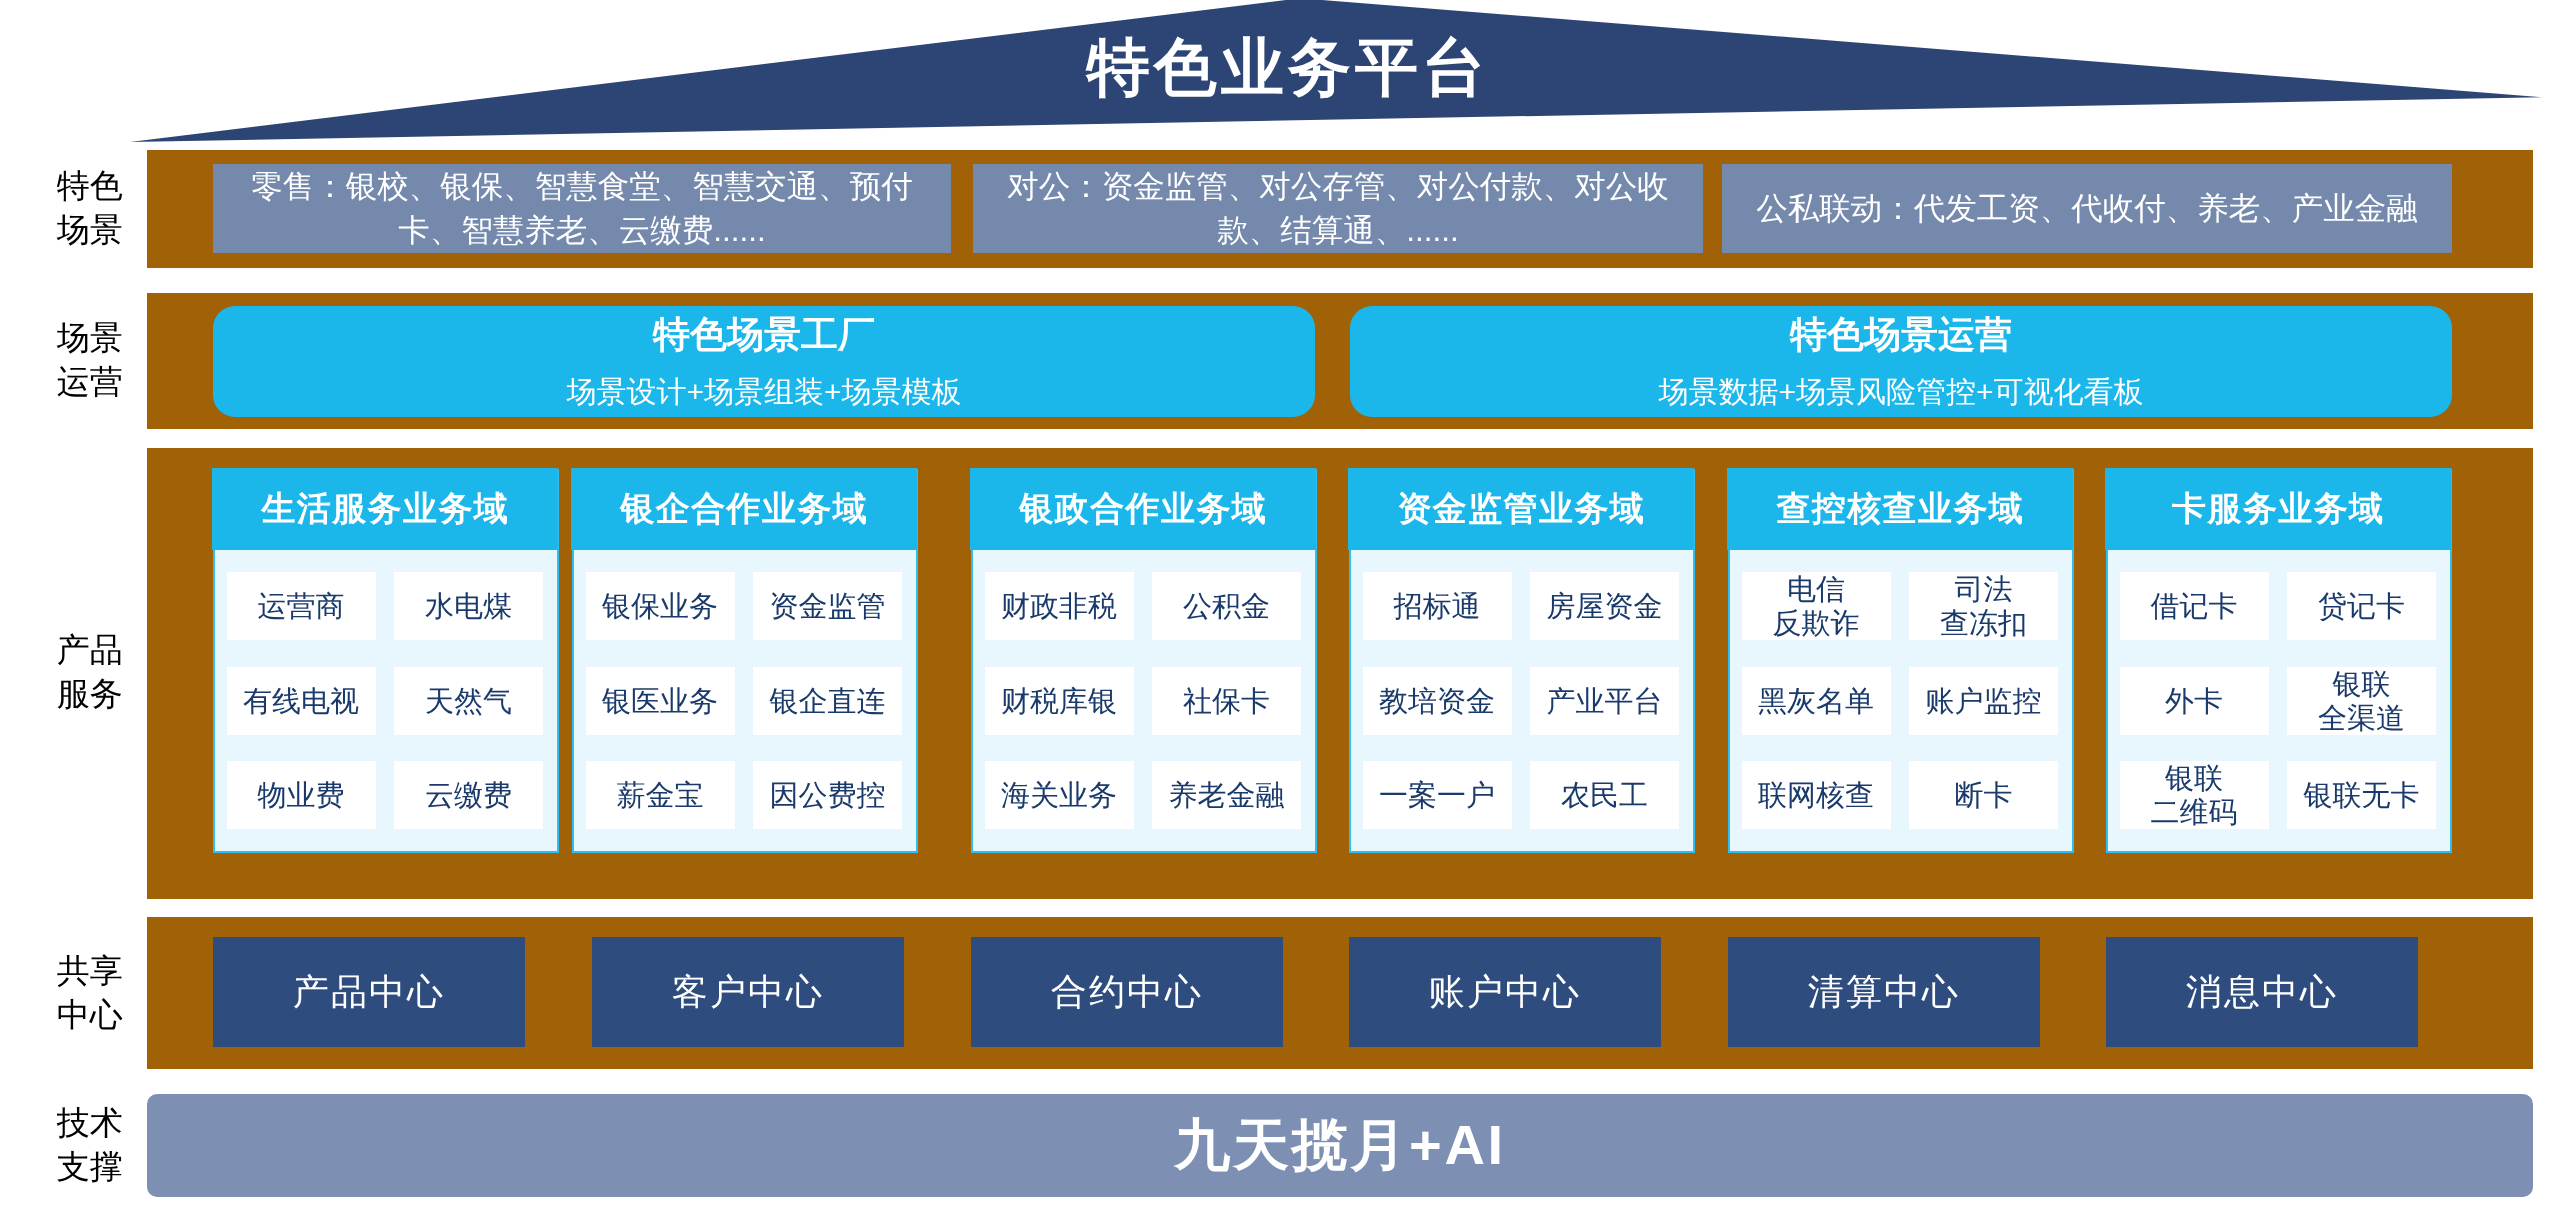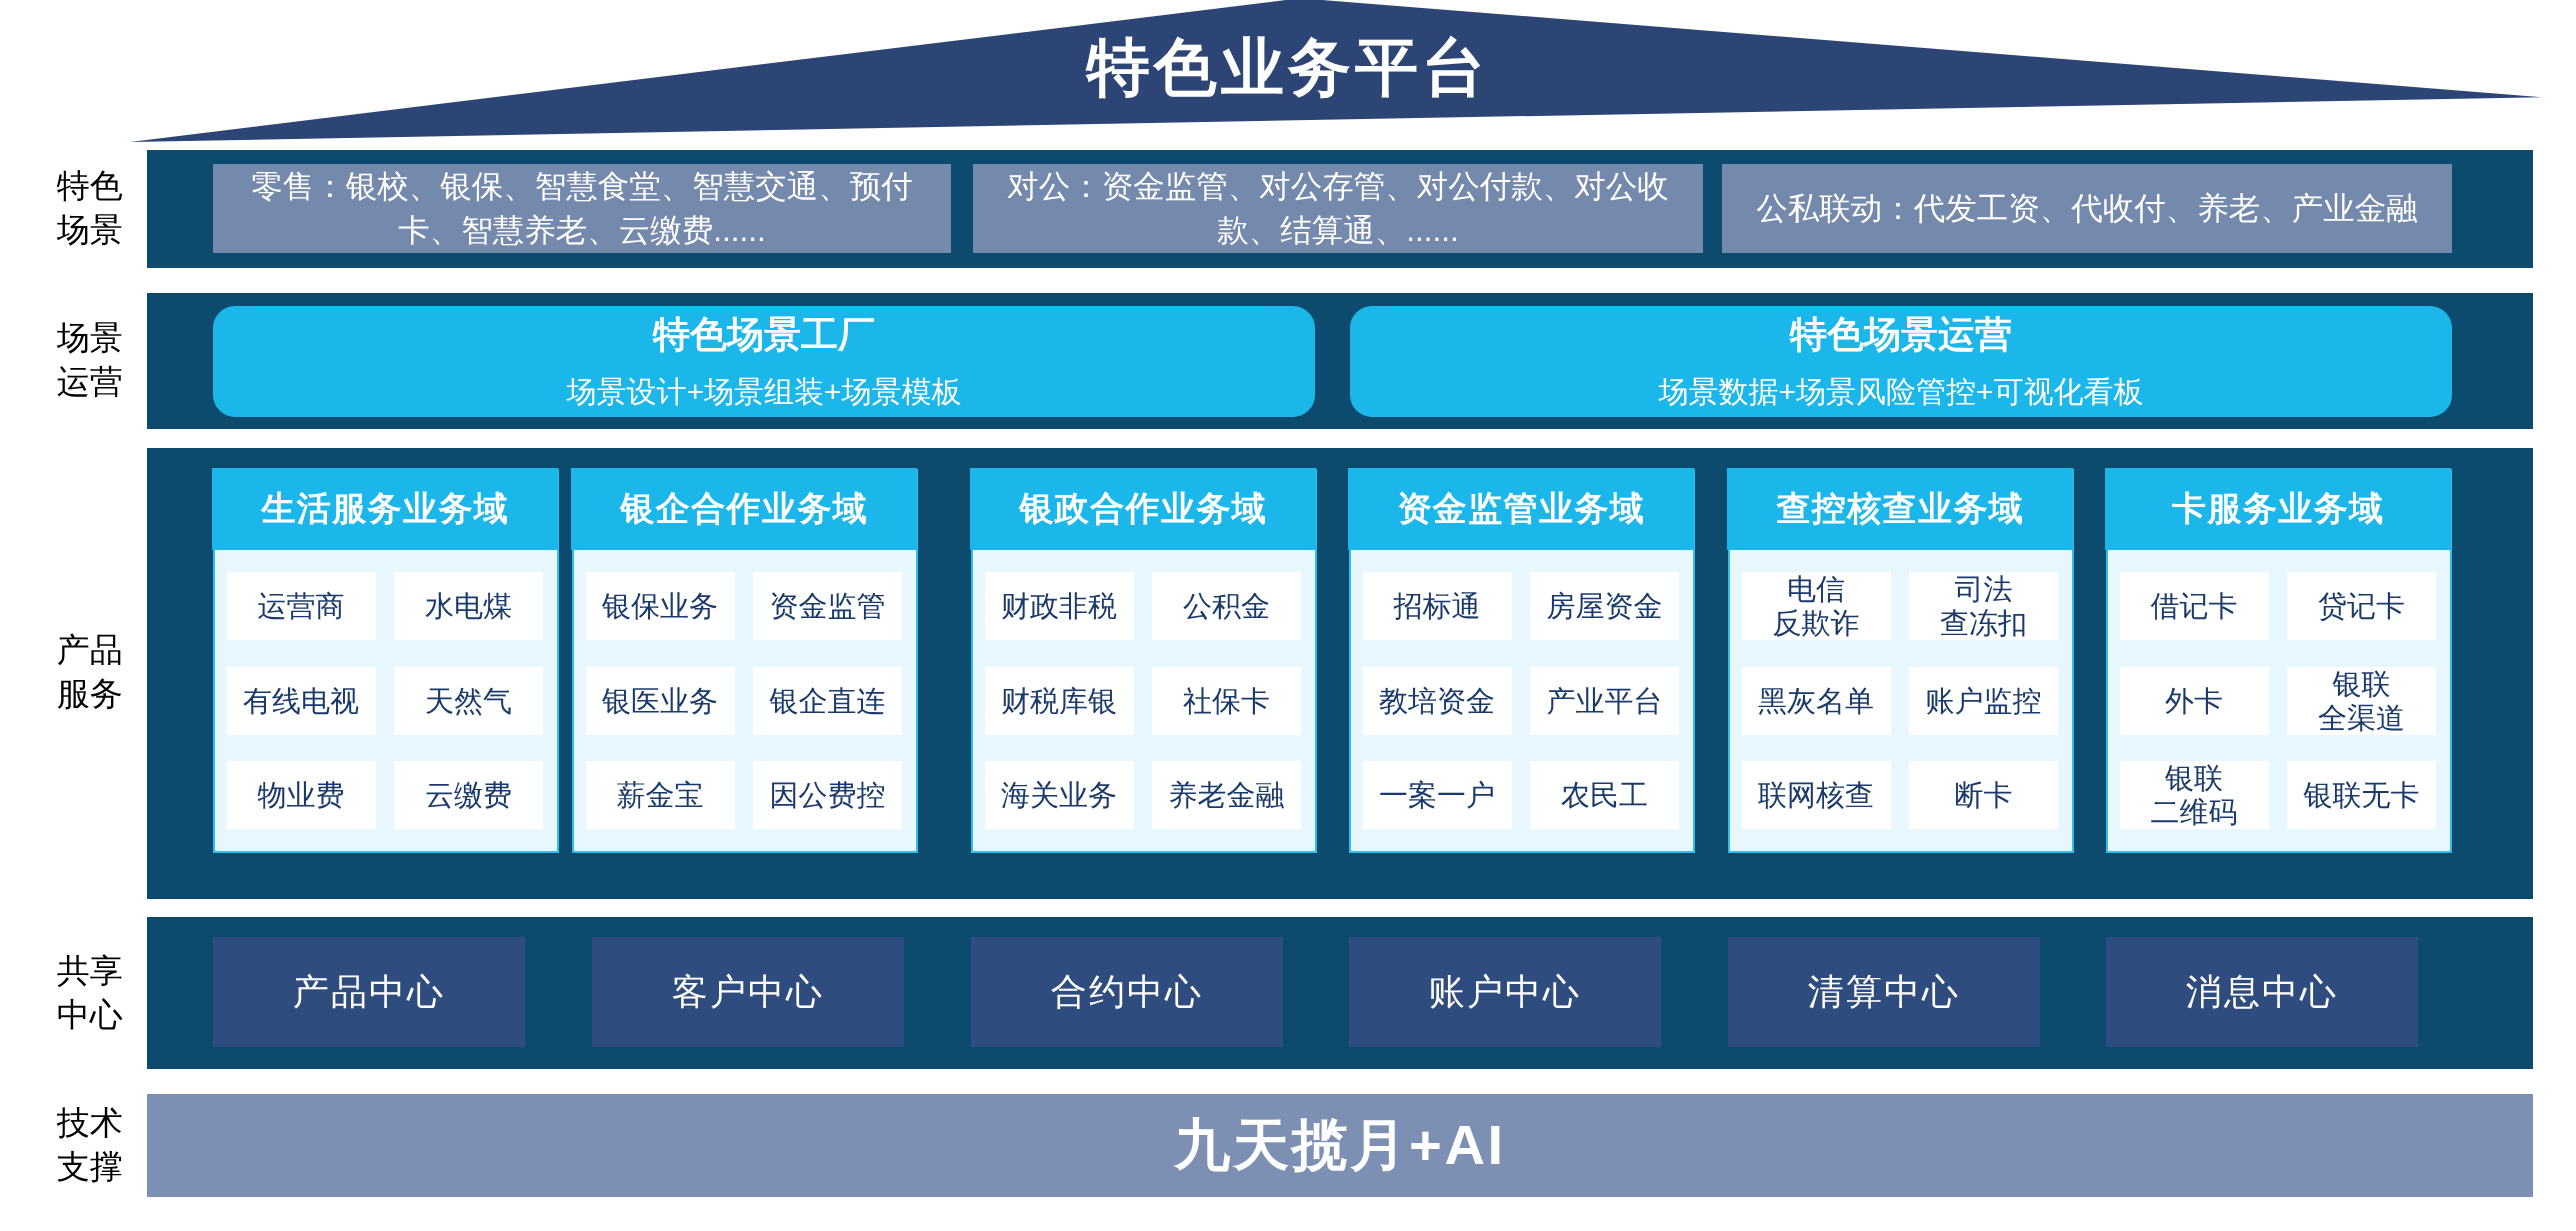--- a/index.html
+++ b/index.html
@@ -19,21 +19,21 @@
     text-align:center;color:#ffffff;font-size:63px;font-weight:bold;
     letter-spacing:4.1px;line-height:1.1;
   }
   
   .side-label{
     position:absolute;left:6.8px;width:116px;
     text-align:right;color:#000000;font-size:33px;line-height:1.32;
     white-space:pre-line;
   }
   
-  .band{position:absolute;left:147px;width:2386px;background:#0c4a6e;}
+  .band{position:absolute;left:147px;width:2386px;background:#a16207;}
   .band-scenes{top:150px;height:118px;}
   .band-ops{top:293px;height:136px;}
   .band-products{top:448px;height:451px;}
   .band-centers{top:917px;height:152px;}
   
   .scene-box{
     position:absolute;top:14.4px;height:89px;background:#7489ac;
     color:#ffffff;font-size:31.5px;line-height:1.38;
     display:flex;align-items:center;justify-content:center;
     text-align:center;padding:0 20.5px;box-sizing:border-box;
@@ -67,21 +67,21 @@
   
   .center-box{
     position:absolute;top:20px;width:312px;height:110px;background:#2e4d7e;
     color:#ffffff;font-size:36px;display:flex;align-items:center;
     justify-content:center;letter-spacing:2.1px;
   }
   
   .tech-bar{
     position:absolute;left:147px;top:1094px;width:2386px;height:103px;
     background:#7d90b3;color:#ffffff;font-size:56px;font-weight:bold;
-    display:flex;align-items:center;justify-content:center;letter-spacing:2.7px;
+    display:flex;align-items:center;justify-content:center;letter-spacing:2.7px;border-radius:10px;
   }
 </style>
 </head>
 <body>
 
 <div class="roof"></div>
 <div class="roof-title">特色业务平台</div>
 
 <div class="side-label" style="top:164px">特色
 场景</div>

